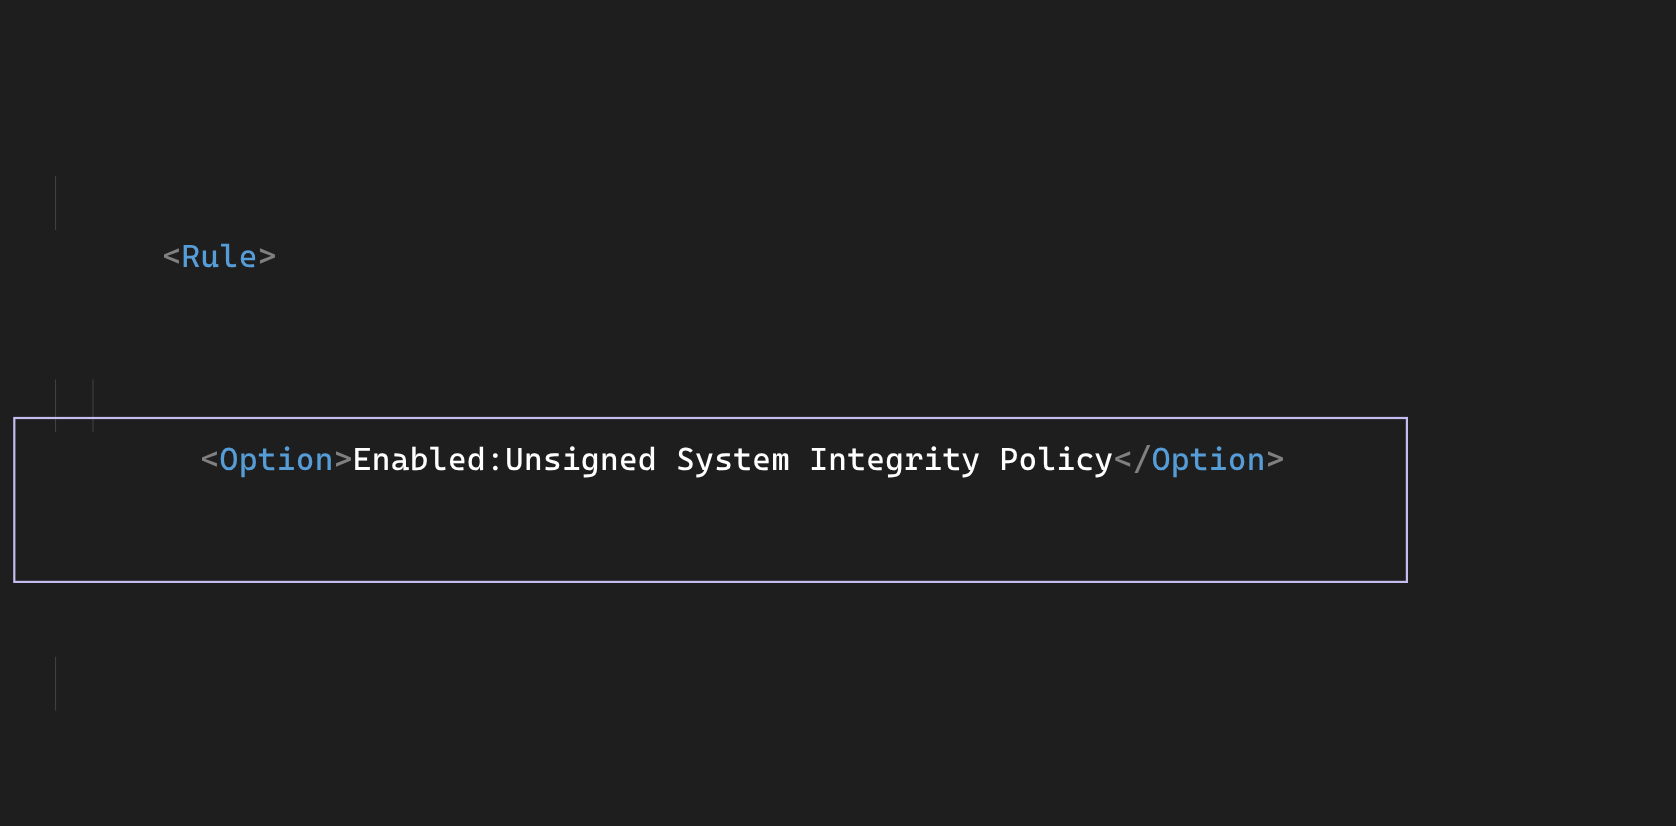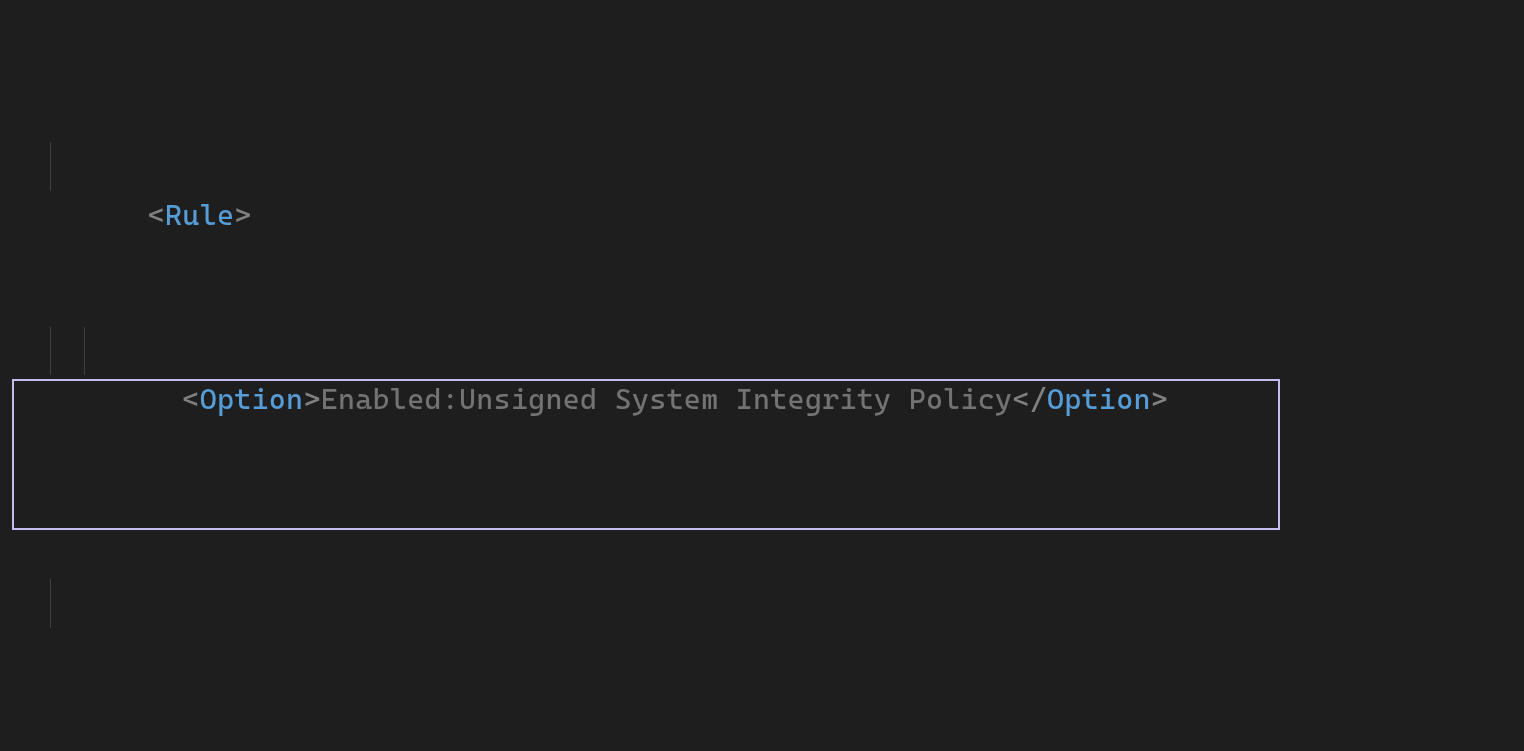--- a/index.html
+++ b/index.html
@@ -11,21 +11,21 @@
     overflow: hidden;
     font-family: "Cascadia Code", "Consolas", "Menlo", monospace;
     font-size: 29px;
     color: #d4d4d4;
   }
   .editor {
     position: relative;
     width: 1316px;
     height: 751px;
     box-sizing: border-box;
-    padding-top: 6px;
+    padding-top: 24px;
     padding-left: 0;
     white-space: pre;
     letter-spacing: 0.3px;
   }
   .line {
     height: 48.5px;
     line-height: 48.5px;
     position: relative;
     padding-left: 44px;
   }
@@ -33,21 +33,21 @@
     position: absolute;
     top: 0;
     bottom: 0;
     width: 1px;
     background: #404040;
   }
   .g1 { left: 50px; }
   .g2 { left: 84px; }
   .punct { color: #808080; }
   .tag   { color: #569cd6; }
-  .text  { color: #737373; }
+  .text  { color: #ffffff; }
   .highlight-box {
     position: absolute;
     left: 12px;
     top: 379px;
     width: 1268px;
     height: 151px;
     border: 2px solid #c3bdf0;
     pointer-events: none;
     box-sizing: border-box;
   }

